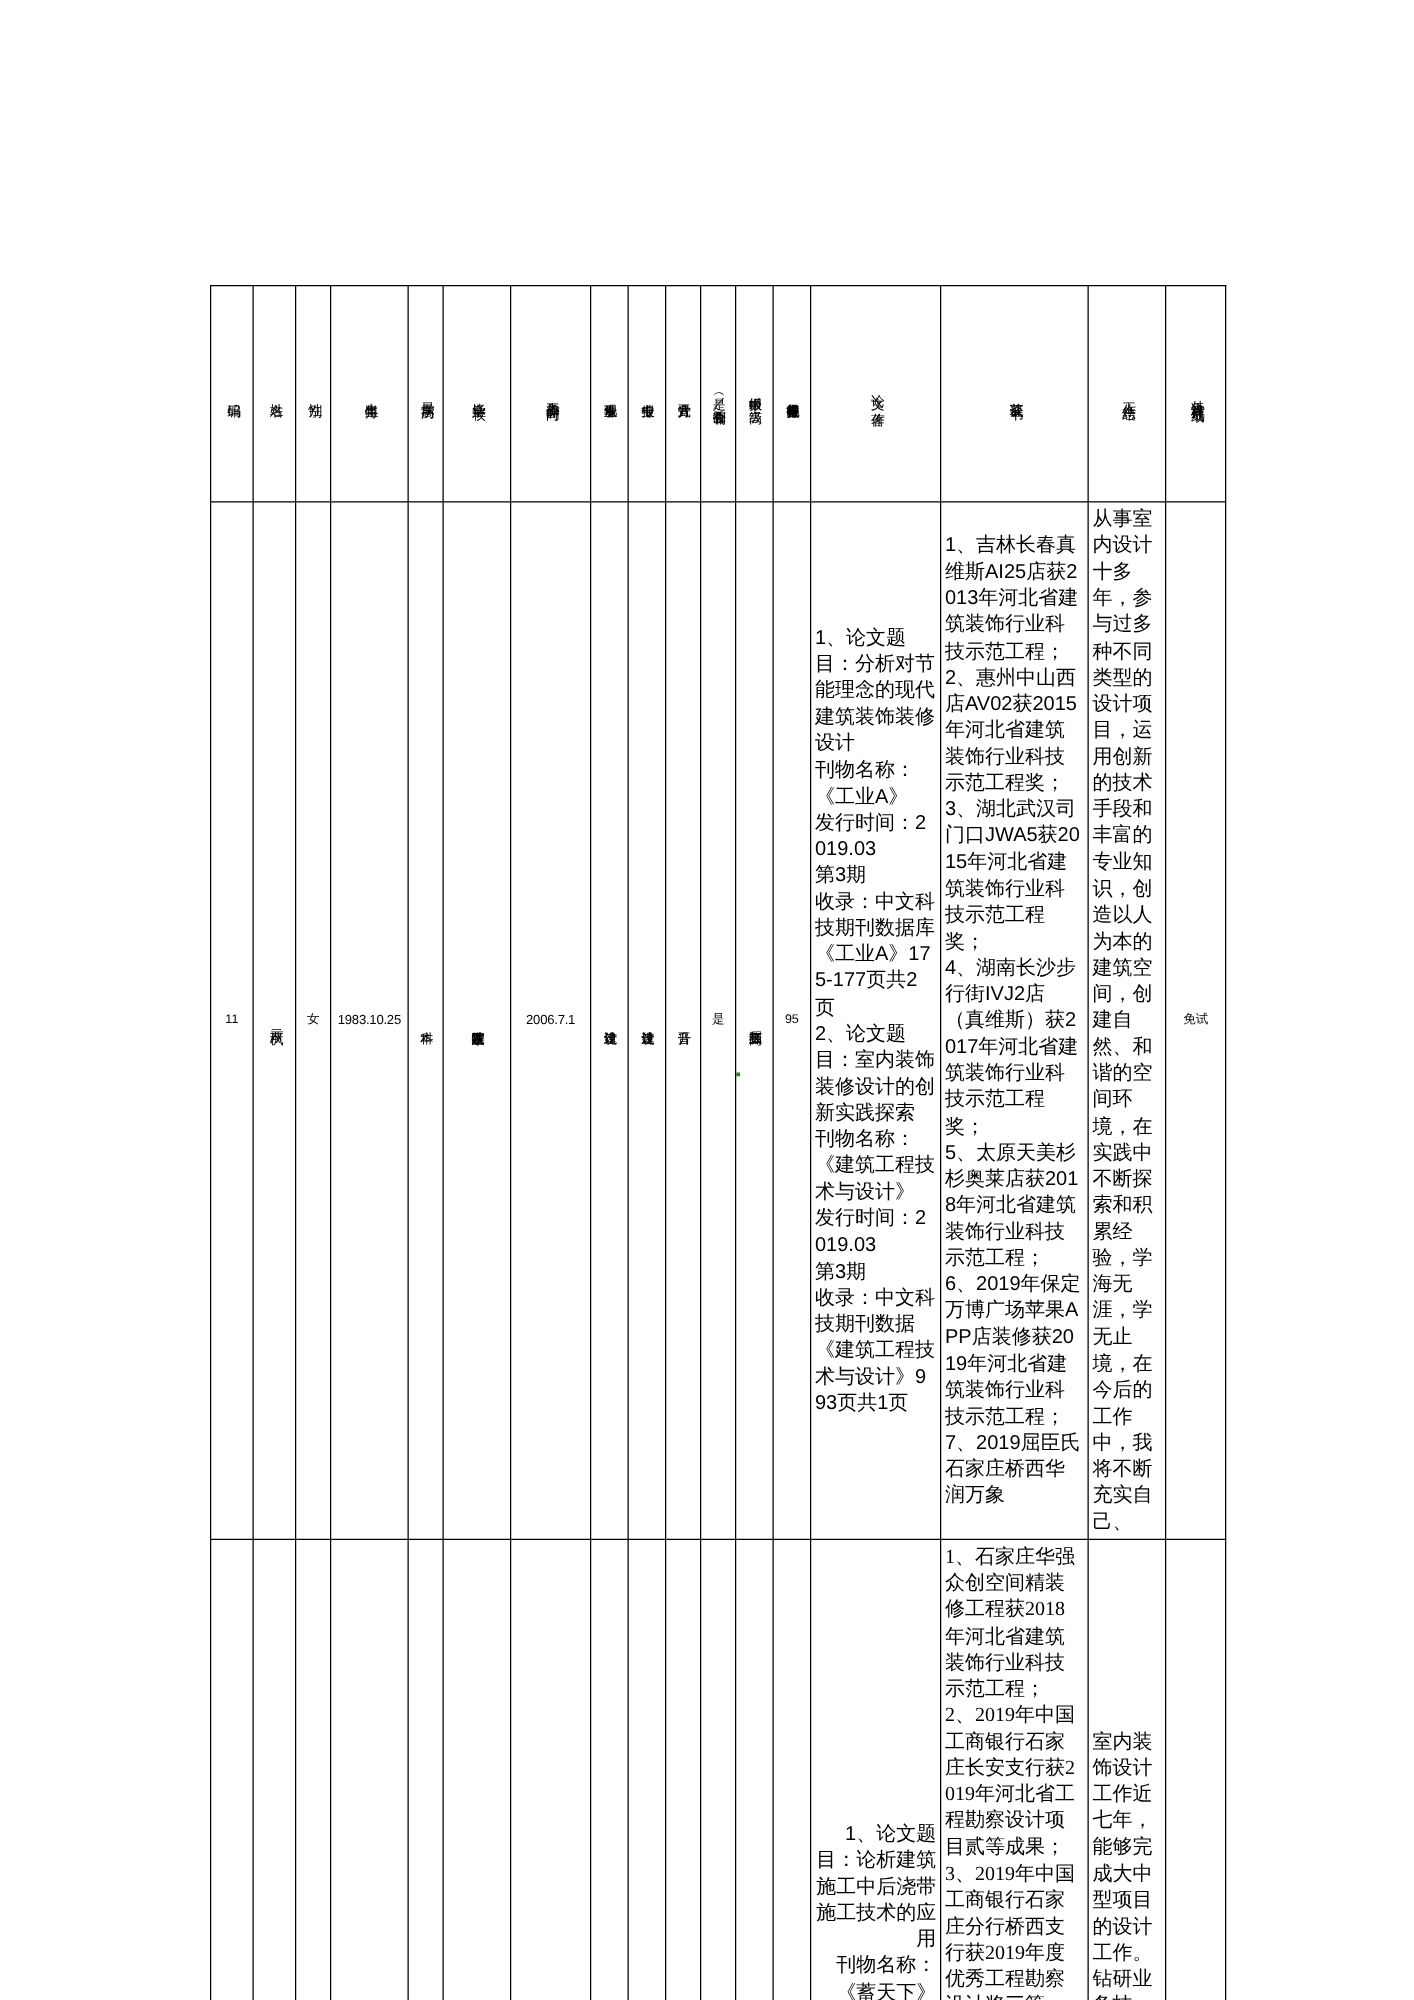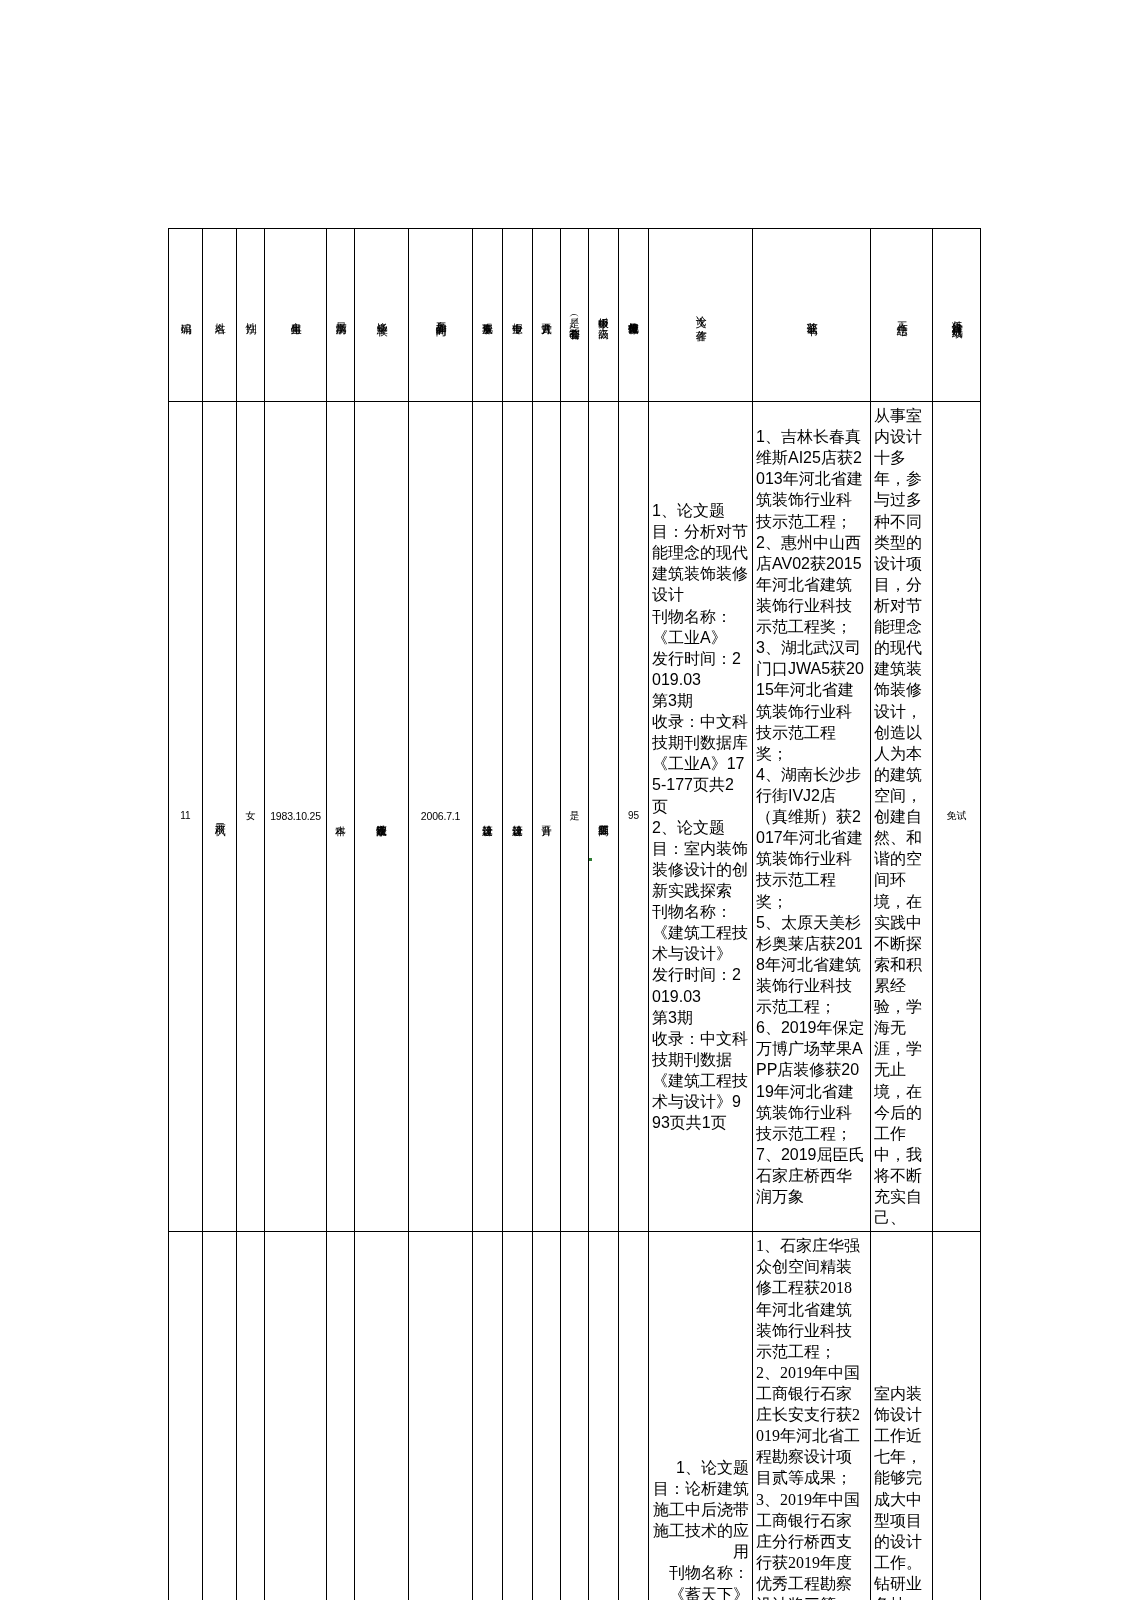--- a/index.html
+++ b/index.html
@@ -292,21 +292,21 @@
           <td>
               <div class="celltext" style="white-space: pre-line;">1、吉林长春真维斯AI25店获2013年河北省建筑装饰行业科技示范工程；
 2、惠州中山西店AV02获2015年河北省建筑装饰行业科技示范工程奖；
 3、湖北武汉司门口JWA5获2015年河北省建筑装饰行业科技示范工程奖；
 4、湖南长沙步行街IVJ2店（真维斯）获2017年河北省建筑装饰行业科技示范工程奖；
 5、太原天美杉杉奥莱店获2018年河北省建筑装饰行业科技示范工程；
 6、2019年保定万博广场苹果APP店装修获2019年河北省建筑装饰行业科技示范工程；
 7、2019屈臣氏石家庄桥西华润万象</div>
             </td>
           <td class="midalign">
-              <div class="celltext">从事室内设计十多年，参与过多种不同类型的设计项目，分析对节能理念的现代建筑装饰装修设计，创造以人为本的建筑空间，创建自然、和谐的空间环境，在实践中不断探索和积累经验，学海无涯，学无止境，在今后的工作中，我将不断充实自己、</div>
+              <div class="celltext">从事室内设计十多年，参与过多种不同类型的设计项目，运用创新的技术手段和丰富的专业知识，创造以人为本的建筑空间，创建自然、和谐的空间环境，在实践中不断探索和积累经验，学海无涯，学无止境，在今后的工作中，我将不断充实自己、</div>
             </td>
           <td class="midalign plain">免试</td>
         </tr>
         <tr class="row-body">
           <td class="num midalign">20</td>
           <td class="midalign">
               <div class="vcell">
                 <span class="vtext">韩硕</span>
               </div>
             </td>

